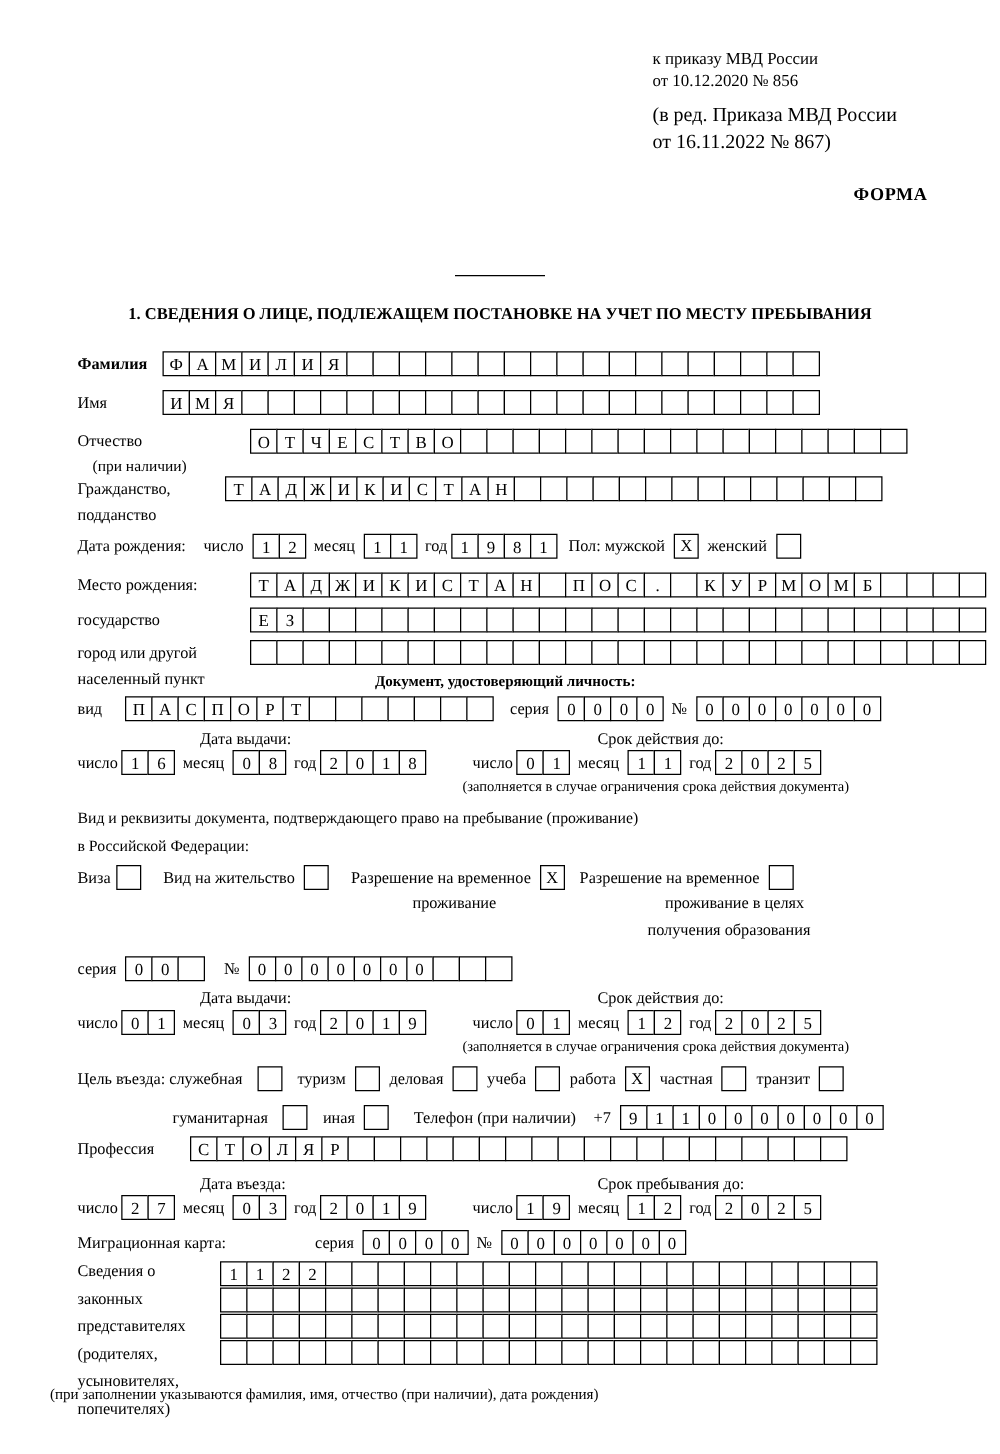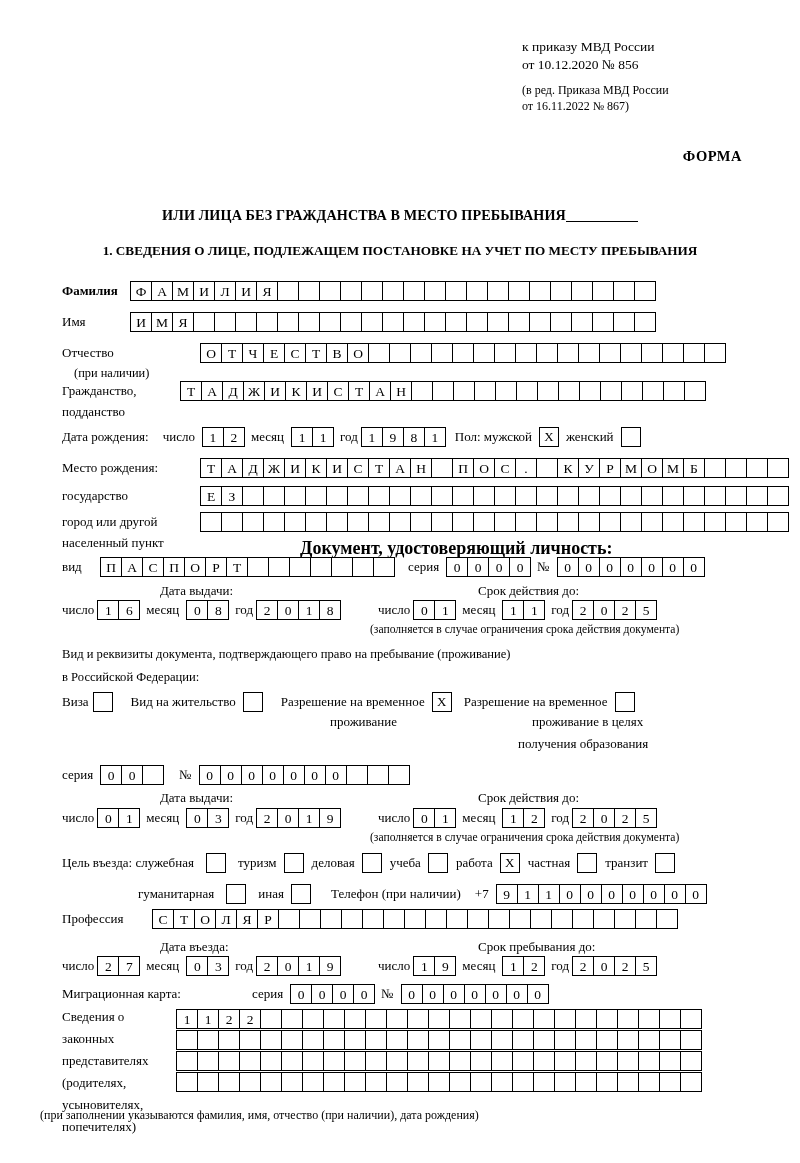--- a/index.html
+++ b/index.html
@@ -27,21 +27,21 @@
   .header {
     position: absolute;
     top: 38px;
     right: 58px;
     width: 220px;
     text-align: left;
     line-height: 1.35;
     font-size: 13.5px;
   }
   .header .small {
-    font-size: 12px;
+    font-size: 16px;
     margin-top: 9px;
     line-height: 1.3;
     font-family: Liberation Serif, serif;
   }
   .forma {
     position: absolute;
     top: 148px;
     right: 58px;
     font-weight: bold;
     font-size: 14.5px;
@@ -139,21 +139,21 @@
     <div>к приказу МВД России</div>
     <div>от 10.12.2020 № 856</div>
     <div class="small">(в ред. Приказа МВД России</div>
     <div class="small" style="margin-top:0">от 16.11.2022 № 867)</div>
   </div>
 
   <div class="forma">ФОРМА</div>
 
   <div class="title">
     <br>
-    <span>ИЛИ ЛИЦА БЕЗ ГРАЖДАНСТВА В МЕСТО ПРЕБЫВАНИЯ</span><span class="ul"></span>
+    <span class="ul"></span>
   </div>
 
   <div class="section1">1. СВЕДЕНИЯ О ЛИЦЕ, ПОДЛЕЖАЩЕМ ПОСТАНОВКЕ НА УЧЕТ ПО МЕСТУ ПРЕБЫВАНИЯ</div>
 
   <div class="row" style="top:281px; left:62px;">
     <span class="lbl" style="width:68px;font-weight:bold;">Фамилия</span>
     <span class="boxes" id="surname-boxes">
         <span class="bx">Ф</span>
         <span class="bx">А</span>
         <span class="bx">М</span>
@@ -413,21 +413,21 @@
         <span class="bx"></span>
         <span class="bx"></span>
         <span class="bx"></span>
       </span>
   </div>
   <div class="row" style="top:535px; left:62px;">
     <span class="lbl">населенный пункт</span>
   </div>
 
   <div class="row" style="top:538px; left:300px;">
-    <span class="lbl b" style="font-size:18px">Документ, удостоверяющий личность:</span>
+    <span class="lbl b" style="font-size:12px">Документ, удостоверяющий личность:</span>
   </div>
 
   <div class="row" style="top:557px; left:62px;">
     <span class="lbl" style="width:38px;">вид</span>
     <span class="boxes" id="id-kind">
         <span class="bx">П</span>
         <span class="bx">А</span>
         <span class="bx">С</span>
         <span class="bx">П</span>
         <span class="bx">О</span>

